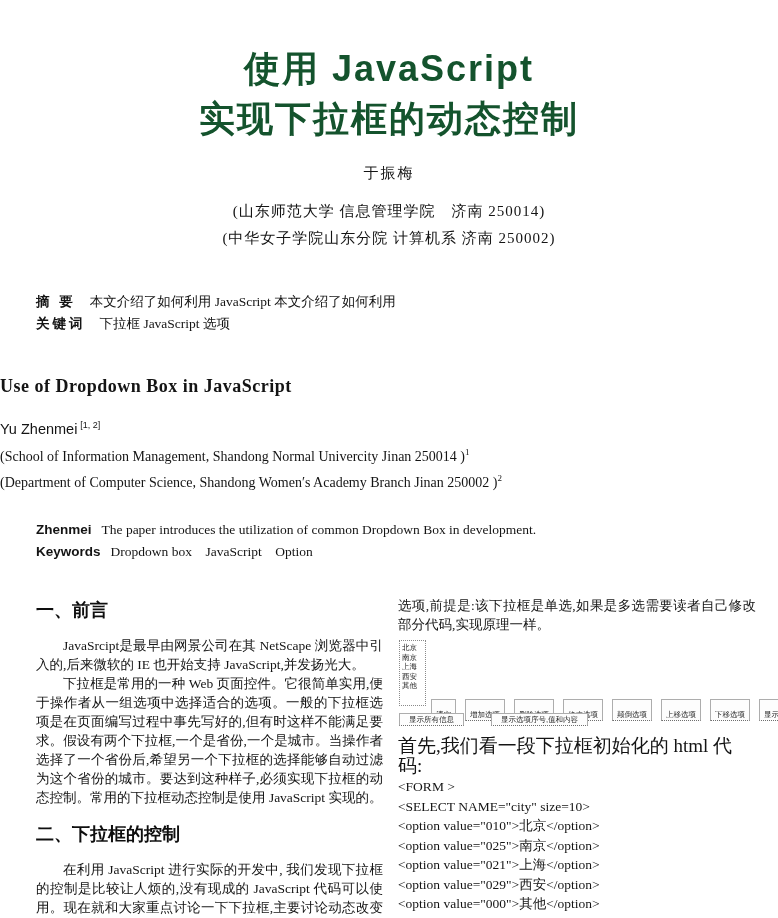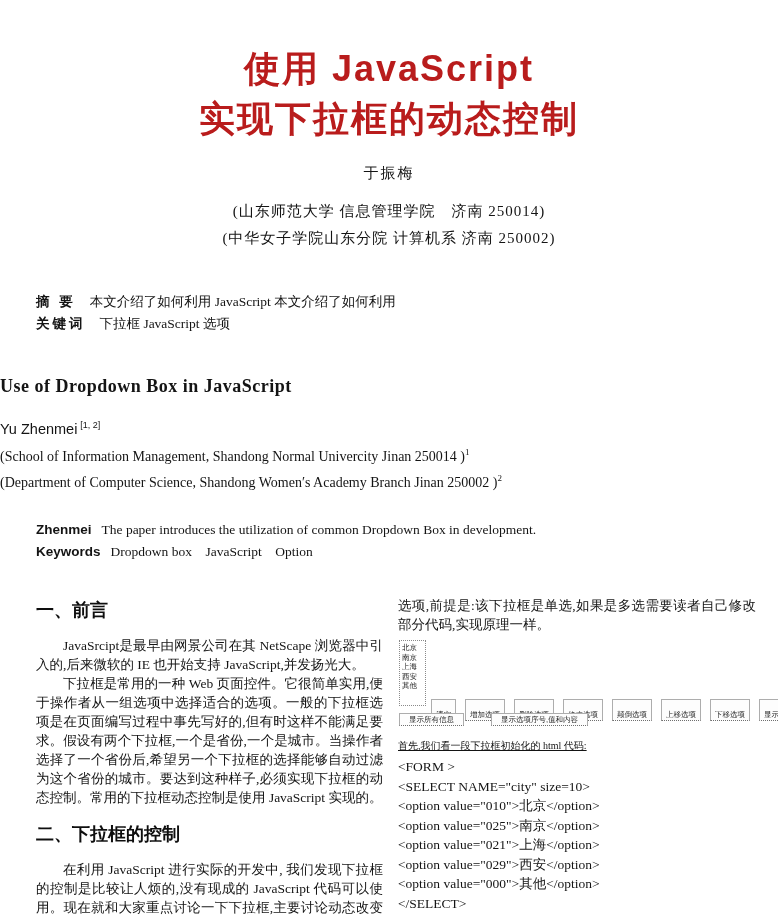--- a/index.html
+++ b/index.html
@@ -5,21 +5,21 @@
   html,body { margin:0; padding:0; background:#e8e8e8; }
   .page {
     width:778px; height:918px; background:#ffffff; color:#141414;
     font-family:"Liberation Serif", serif;
     position:relative; overflow:hidden; margin:0 auto;
   }
   
   .title-block { text-align:center; padding-top:44px; }
   .cn-title {
     font-family:"Liberation Sans", sans-serif; font-weight:bold;
-    font-size:36px; line-height:50px; letter-spacing:2px; color:#b91c1c;
+    font-size:36px; line-height:50px; letter-spacing:2px; color:#14532d;
   }
   .author-name { margin-top:20px; font-size:15px; letter-spacing:2px; }
   .affils { margin-top:15px; font-size:15px; line-height:27px; letter-spacing:1px; }
   
   .cn-abstract { margin:39px 30px 0 36px; font-size:13.5px; line-height:22px; }
   .lbl { font-family:"Liberation Sans", sans-serif; font-weight:bold; margin-right:14px; letter-spacing:3px; }
   
   .en-block { text-align:left; margin-top:41px; }
   .en-title { font-size:18px; font-weight:bold; letter-spacing:0.5px; }
   .en-author { margin-top:23px; font-size:14.5px; font-family:"Liberation Sans", sans-serif; }
@@ -50,21 +50,21 @@
   .btnrow { position:absolute; display:flex; }
   .btnrow.r1 { left:33px; top:59px; gap:9px; }
   .btnrow.r2 { left:1px; top:73px; gap:27px; }
   .figbtn {
     font-size:7.5px; line-height:9px; white-space:nowrap; color:#1d1d1d;
     border:1px solid #adadad; border-bottom:1px dotted #6f6f6f;
     padding:10px 4px 1px 4px; background:#fdfdfd;
   }
   .btnrow.r2 .figbtn { padding:1px 9px; }
   
-  .code-intro { font-size:10px; line-height:20px; margin:6px 0 1px 0;text-decoration:underline; }
+  .code-intro { font-size:19px; line-height:20px; margin:6px 0 1px 0; }
   .codeline { font-size:13.5px; line-height:19.5px; white-space:pre; }
 </style>
 </head>
 <body>
 
 <div class="page">
 
   <div class="title-block">
     <div class="cn-title">
       <div>使用 JavaScript</div>

